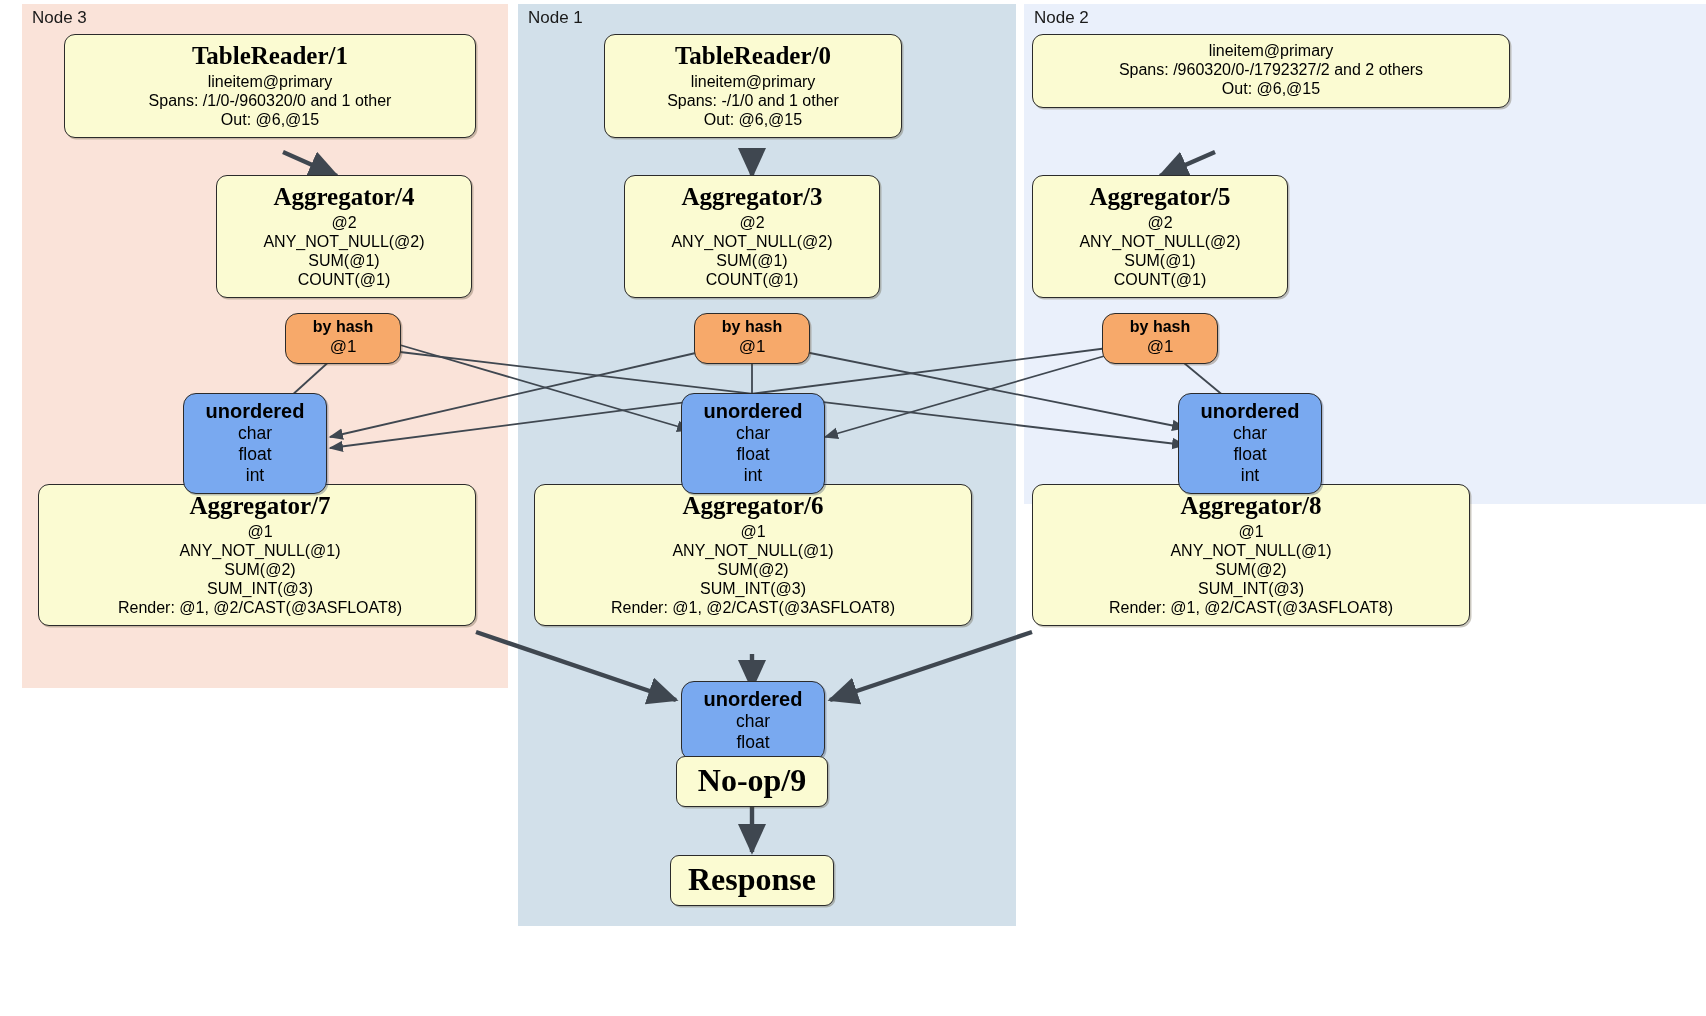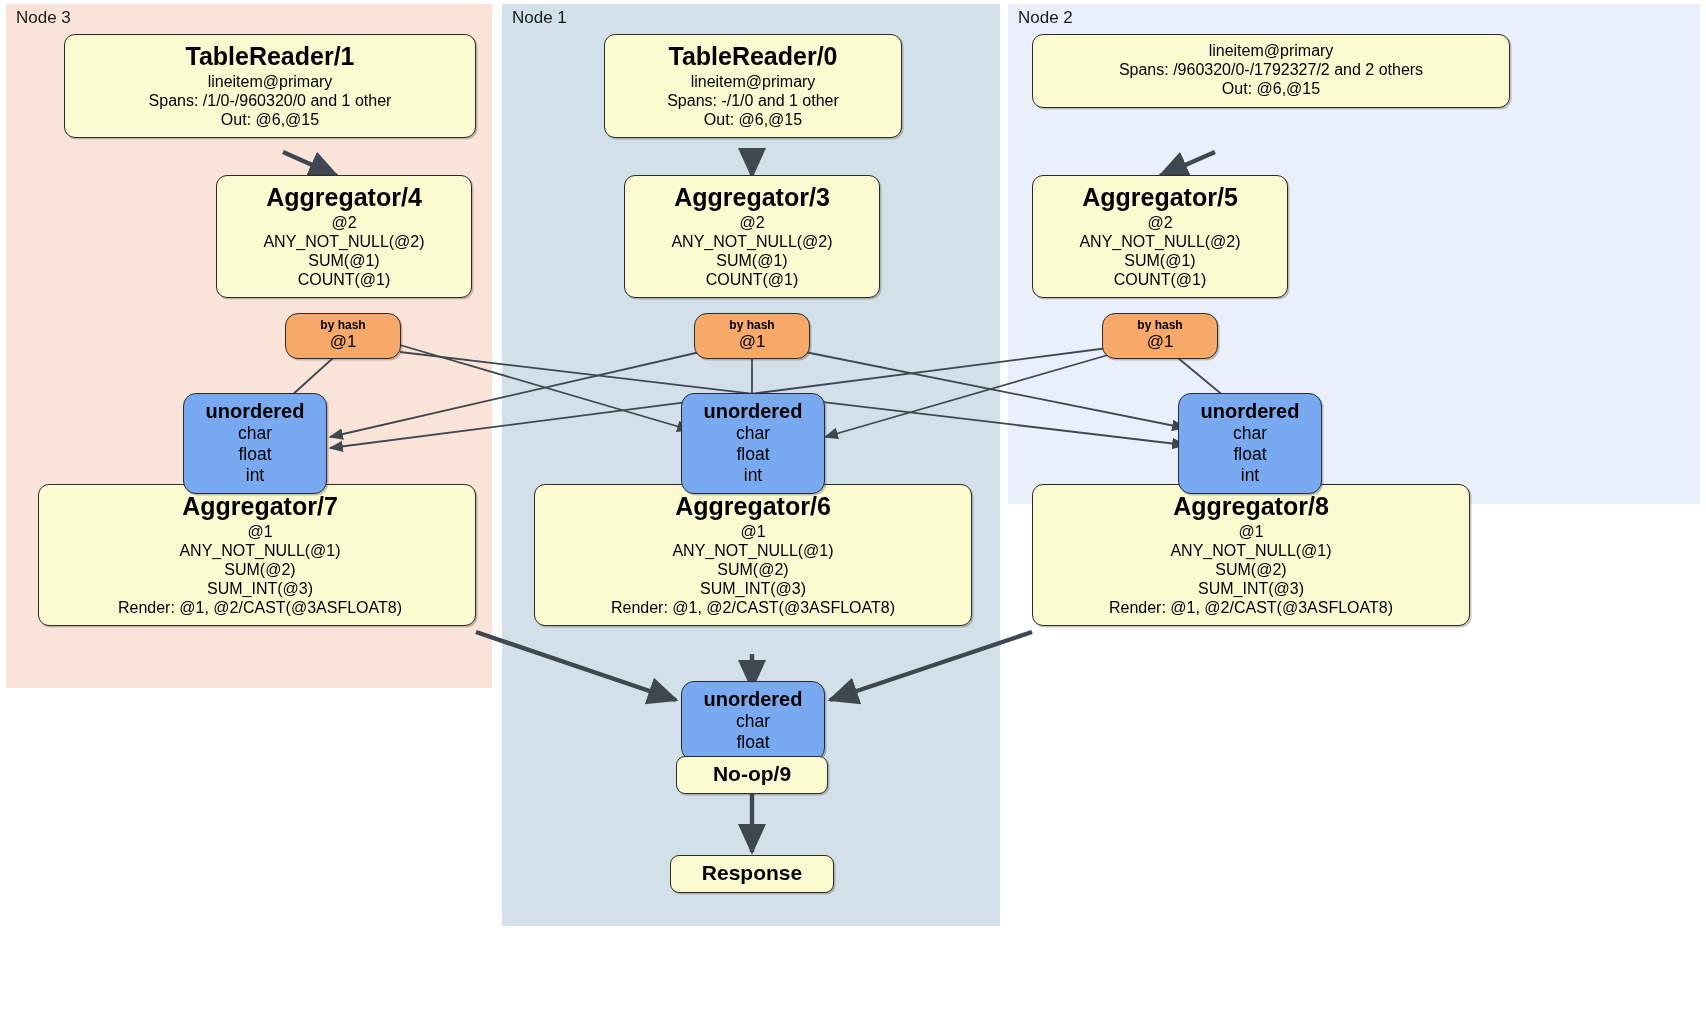--- a/index.html
+++ b/index.html
@@ -15,20 +15,21 @@
     width: 1706px;
     height: 1016px;
     background: #ffffff;
     overflow: hidden;
   }
 
   
   .node-panel {
     position: absolute;
     box-sizing: border-box;
+    margin-left: 16px;
   }
   .node-panel .node-label {
     position: absolute;
     top: 4px;
     left: 10px;
     font-size: 17px;
     color: #1a1a1a;
     letter-spacing: 0px;
     white-space: nowrap;
   }
@@ -62,38 +63,39 @@
     border: 1.6px solid #2b2b2b;
     border-radius: 11px;
     padding: 6px 10px 8px 10px;
     box-shadow: 1.5px 1.5px 0 rgba(80,70,40,0.30);
   }
   .proc .title {
     font-weight: bold;
     font-size: 25px;
     line-height: 1.22;
     white-space: nowrap;
+    font-family: Liberation Serif, serif;
   }
   .proc .line {
     font-size: 16px;
     line-height: 1.20;
     white-space: nowrap;
   }
 
   
   .router {
     background: #f7a96a;
     border: 1.6px solid #2b2b2b;
     border-radius: 13px;
     padding: 4px 14px 6px 14px;
     box-shadow: 1.5px 1.5px 0 rgba(90,60,30,0.30);
   }
   .router .title {
     font-weight: bold;
-    font-size: 12px;
+    font-size: 16px;
     line-height: 1.18;
     white-space: nowrap;
   }
   .router .line {
     font-size: 17px;
     line-height: 1.16;
     white-space: nowrap;
   }
 
   
@@ -114,21 +116,21 @@
     font-size: 17.5px;
     line-height: 1.20;
     white-space: nowrap;
   }
 
   
   .proc.small {
     padding: 4px 16px 6px 16px;
     border-radius: 9px;
   }
-  .proc.small .title { font-size: 21px; }
+  .proc.small .title { font-size: 32px; }
 
   
   .layer-front { z-index: 6; }
   .layer-mid   { z-index: 5; }
 </style>
 </head>
 <body>
 
 <div id="stage">
 

